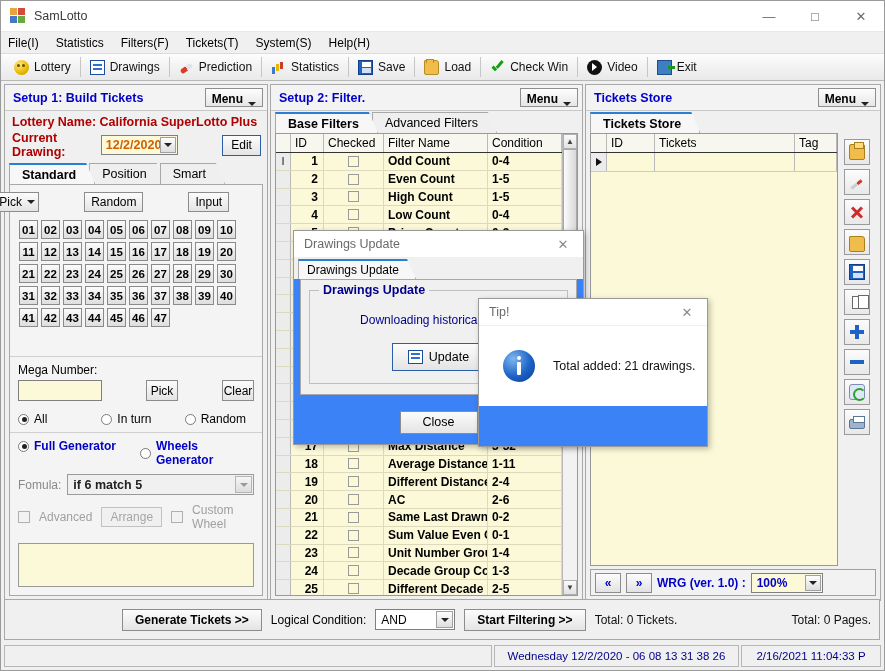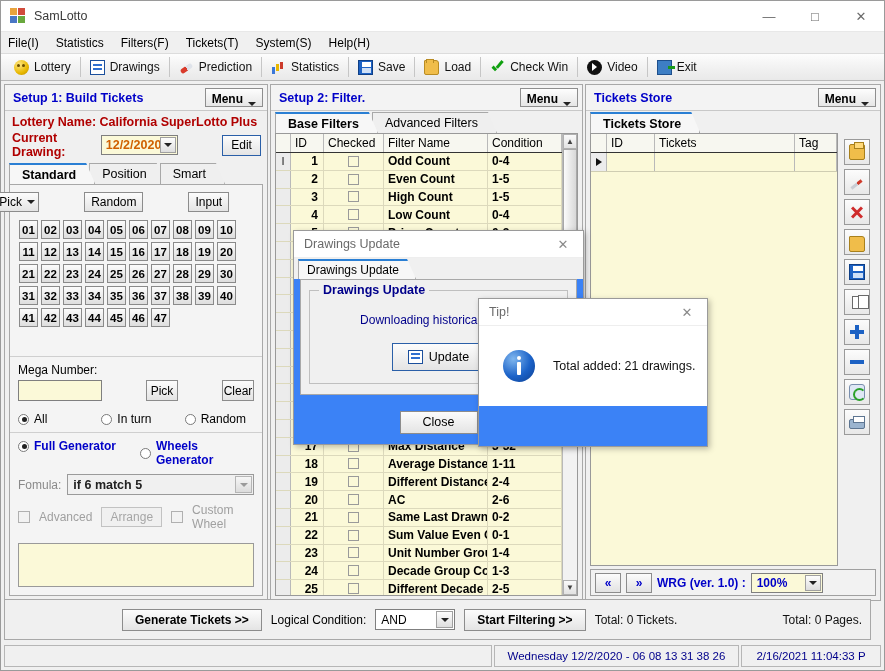--- a/index.html
+++ b/index.html
@@ -277,21 +277,21 @@
   .sg-print:after{content:"";position:absolute;left:3px;top:-4px;width:10px;height:5px;background:#fff;border:1px solid #5d7591;}
 
   .wrg-bar { margin:0 4px 4px 4px; height:27px; border:1px solid #a0a0a0; background:#f2f2f2; display:flex; align-items:center; padding:0 4px; gap:5px; }
   .navbtn { width:26px;height:20px;background:linear-gradient(to bottom,#fcfcfc,#e2e2e2);border:1px solid #8c8c8c;display:flex;align-items:center;justify-content:center;color:#0000c8;font-weight:bold;font-size:12px; }
   .wrg-lbl { color:#0000c8; font-weight:bold; font-size:12px; }
   .zoom-combo { width:72px;height:20px;background:#fbf9d8;border:1px solid #7f7f7f;position:relative;display:flex;align-items:center;padding-left:5px;font-size:12px;font-weight:bold;color:#0000c8; }
   .zoom-combo .arrow{position:absolute;right:1px;top:1px;bottom:1px;width:16px;background:linear-gradient(to bottom,#fdfdfd,#dedede);border:1px solid #a0a0a0;display:flex;align-items:center;justify-content:center;}
 
   
   .bottombar {
-    position:absolute; left:3px; right:13px; top:598px; height:41px;
+    position:absolute; left:3px; right:4px; top:598px; height:41px;
     border:1px solid #a8a8a8; background:#f0f0f0;
     display:flex; align-items:center; padding:0 8px; gap:9px;
   }
   .bigbtn { height:22px; padding:0 12px; font-size:12px; font-weight:bold; background:linear-gradient(to bottom,#fcfcfc,#e4e4e4); border:1px solid #8c8c8c; display:flex;align-items:center; }
   .lc-lbl { font-size:12px; }
   .lc-combo { width:80px;height:21px;background:#fff;border:1px solid #7f7f7f;position:relative;display:flex;align-items:center;padding-left:5px;font-size:12px; }
   .lc-combo .arrow{position:absolute;right:1px;top:1px;bottom:1px;width:17px;background:linear-gradient(to bottom,#fdfdfd,#dedede);border:1px solid #a0a0a0;display:flex;align-items:center;justify-content:center;}
   .small-txt { font-size:12px; color:#111; }
   .statusbar {
     position:absolute; left:3px; right:3px; top:644px; height:22px;

